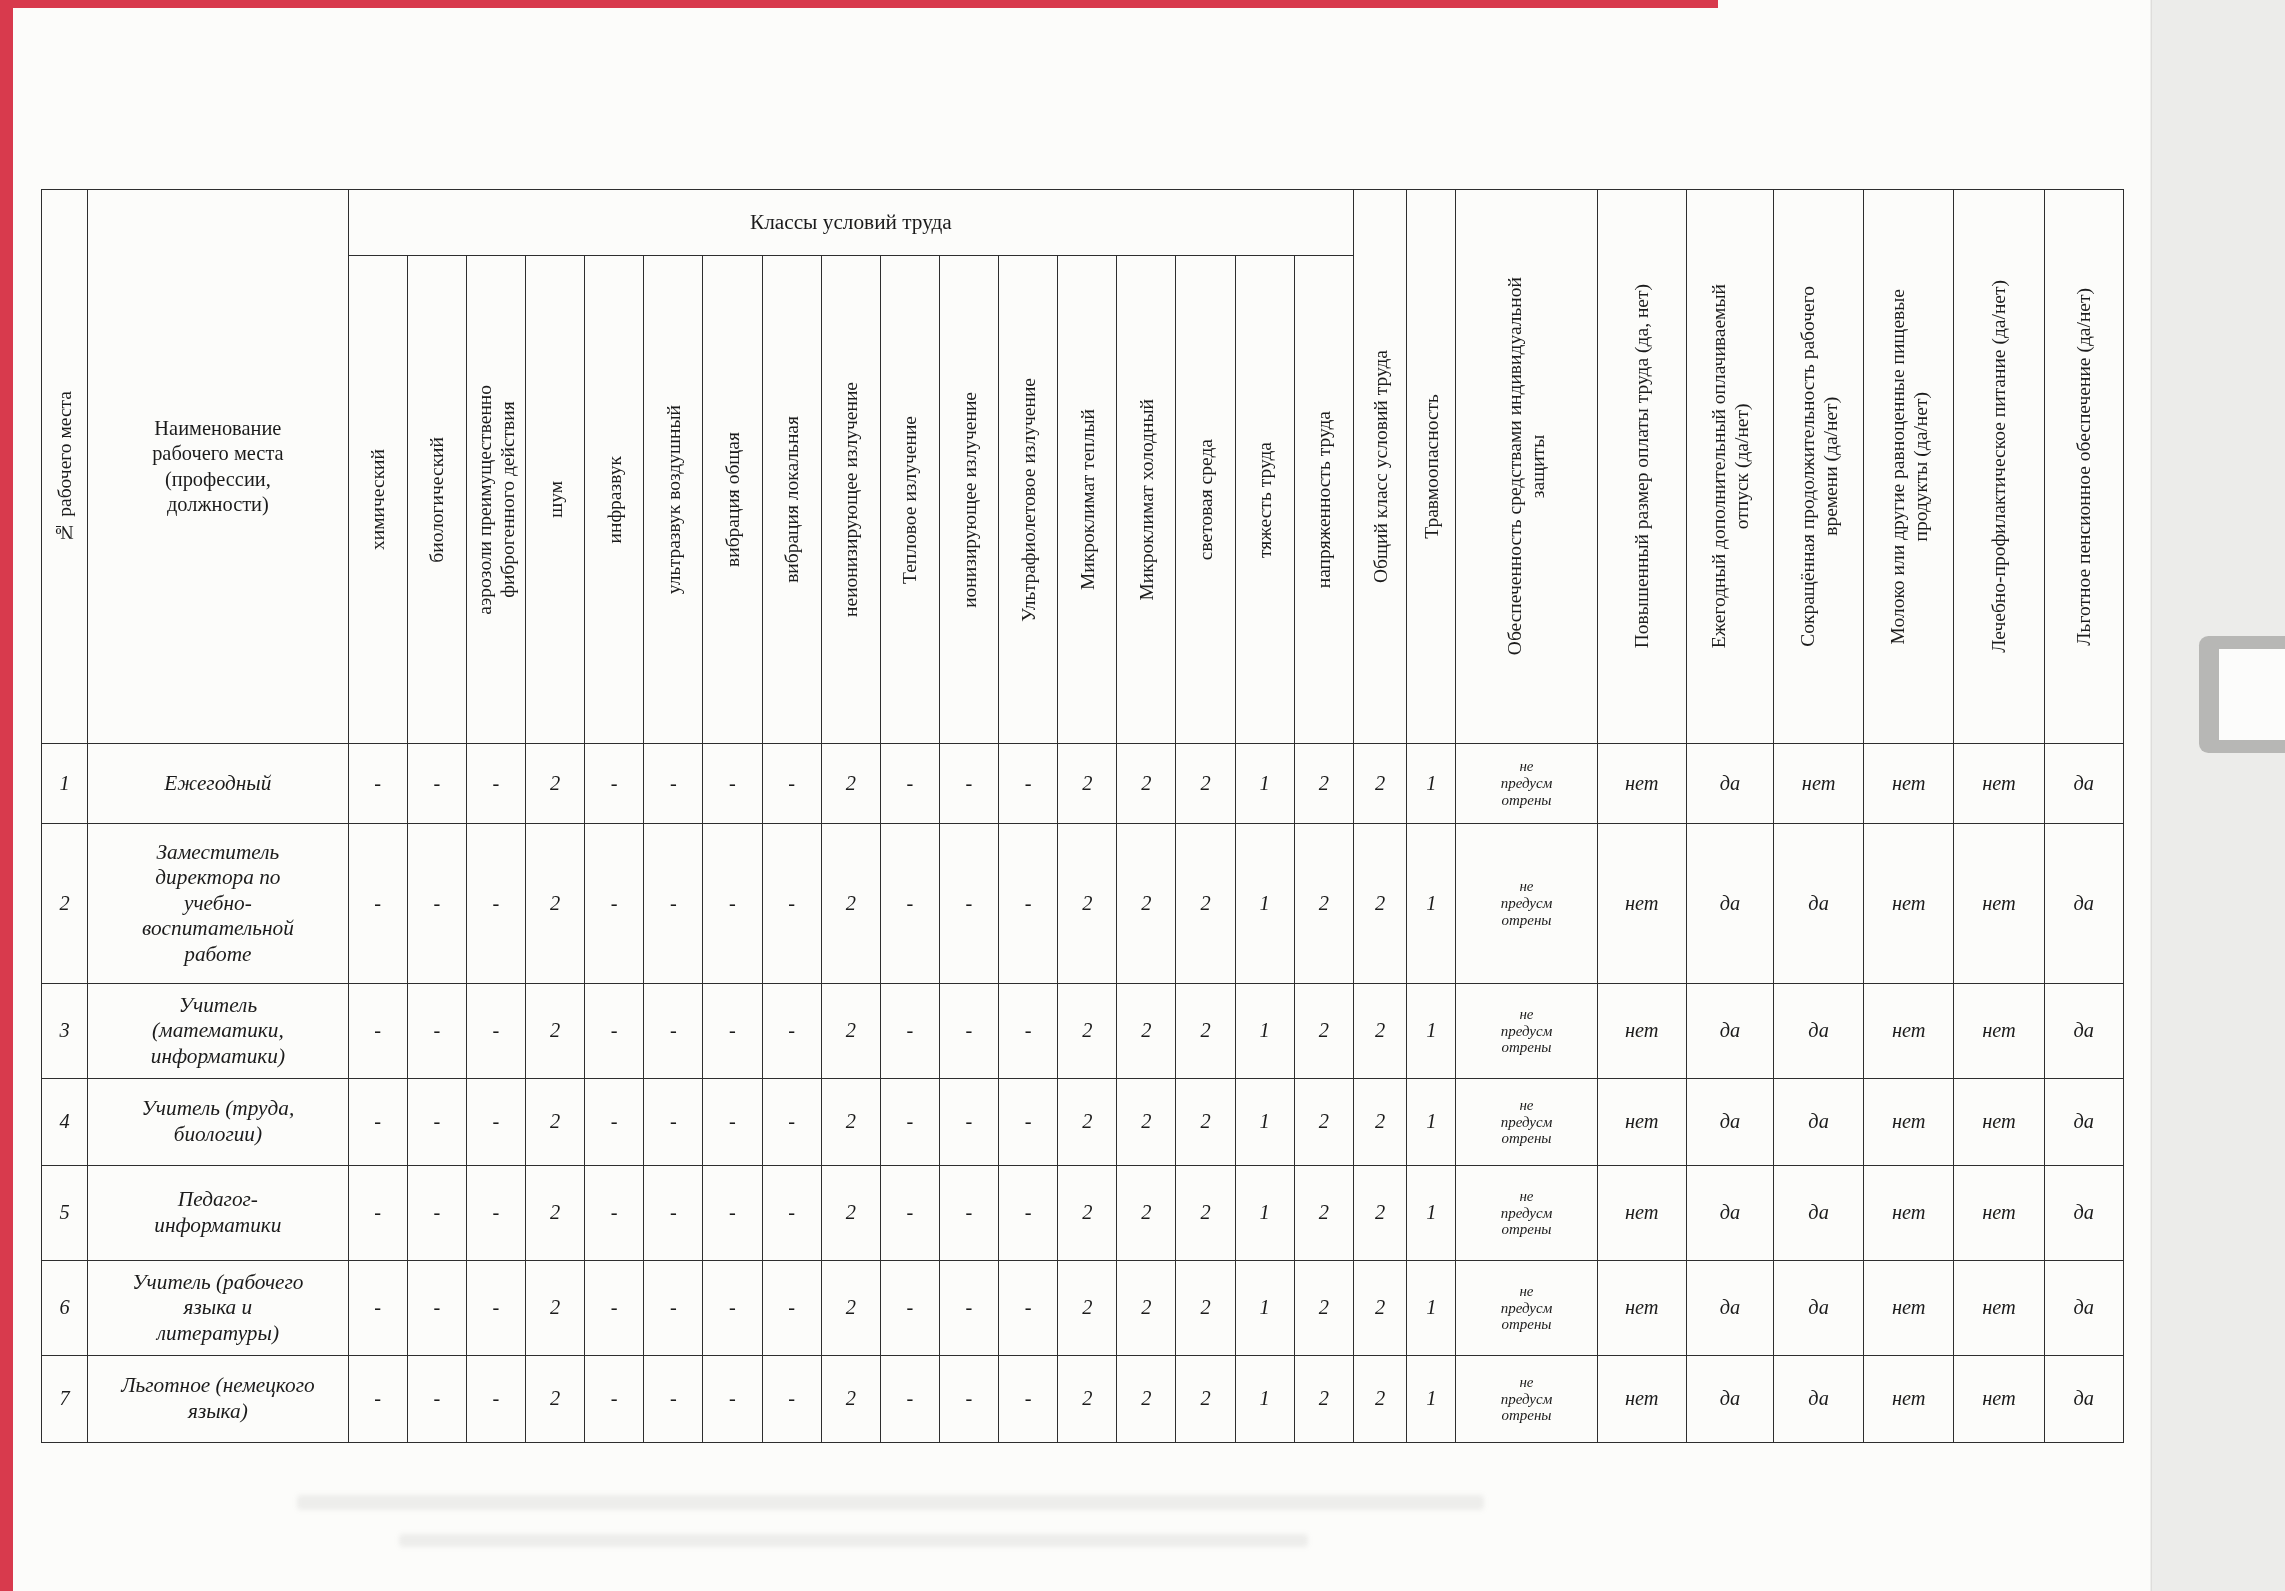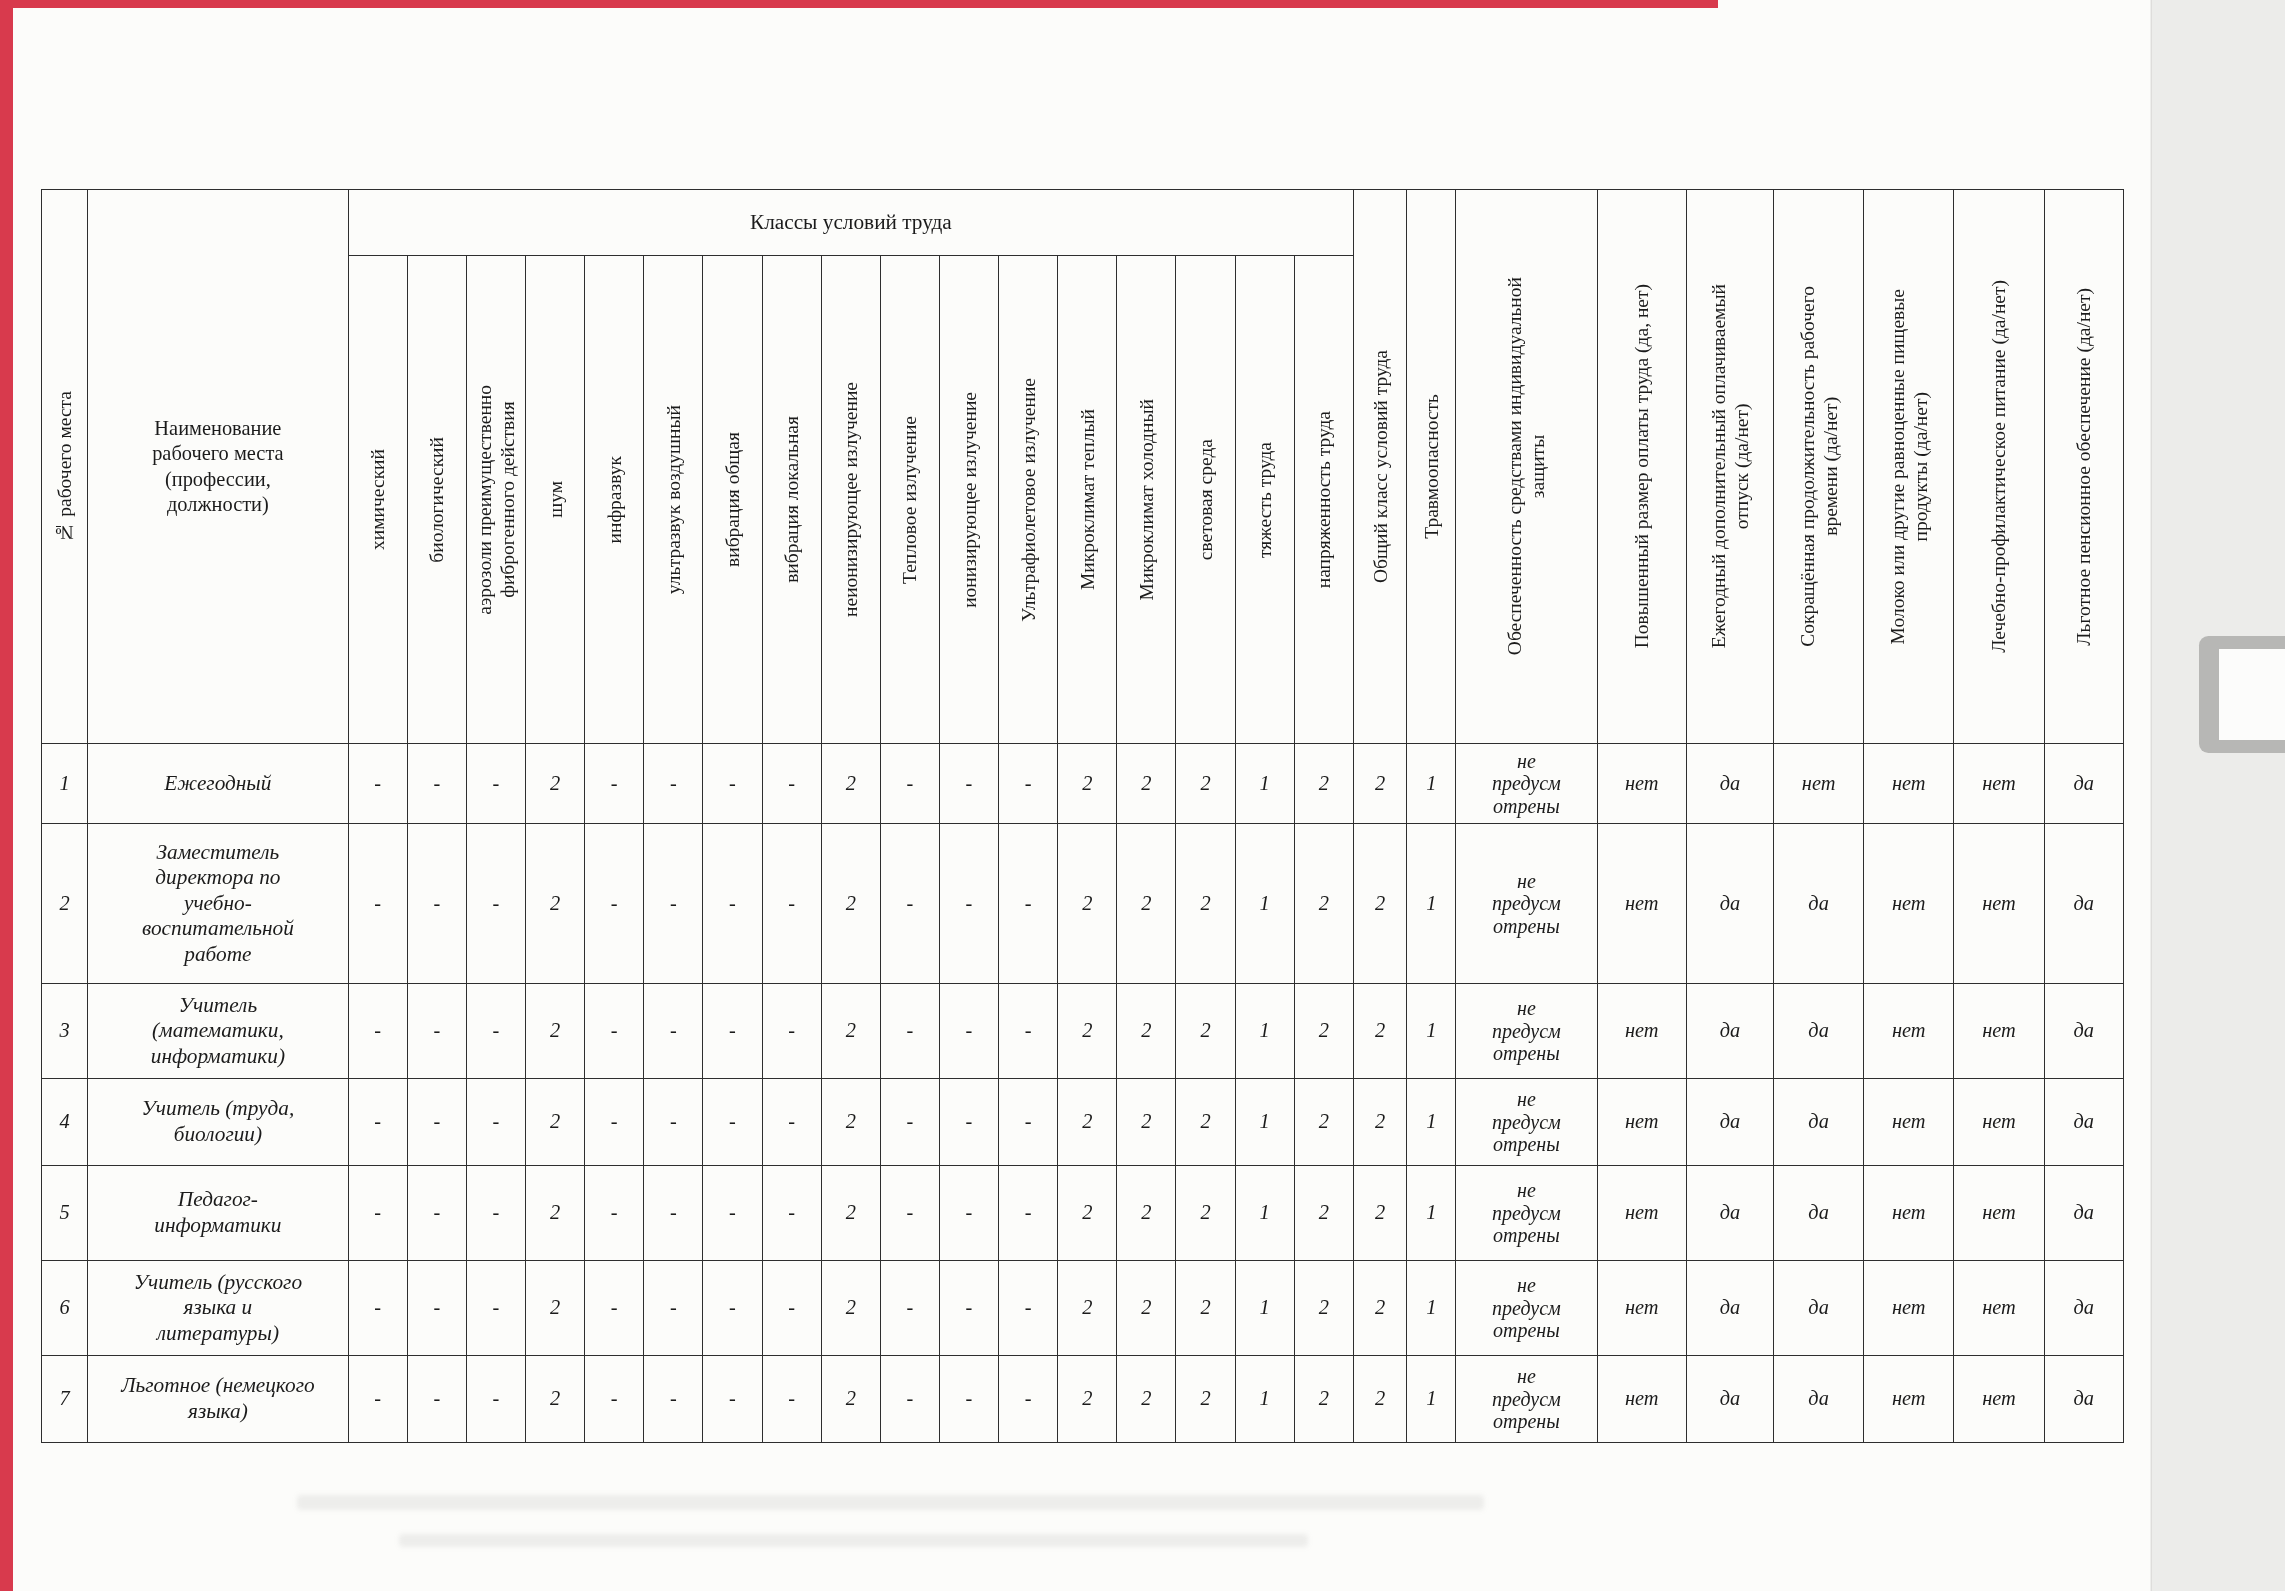--- a/index.html
+++ b/index.html
@@ -74,21 +74,21 @@
     display: block;
     margin: 0 auto;
     white-space: pre-line;
     line-height: 1.18;
     font-size: 19.5px;
   }
   .factor-th { vertical-align: bottom; padding-bottom: 11px; }
 
   .conditions td { font-style: italic; font-size: 20.4px; line-height: 1.15; }
   .conditions td.name-cell { font-size: 21.3px; white-space: pre-line; line-height: 1.2; }
-  .conditions td.ppe-cell  { font-size: 20px; white-space: pre-line; line-height: 1.12; font-style: italic; }
+  .conditions td.ppe-cell  { font-size: 15px; white-space: pre-line; line-height: 1.12; font-style: italic; }
 
   .conditions tbody tr:nth-child(1) { height: 80px; }
   .conditions tbody tr:nth-child(2) { height: 160px; }
   .conditions tbody tr:nth-child(3) { height: 95px; }
   .conditions tbody tr:nth-child(4) { height: 87px; }
   .conditions tbody tr:nth-child(5) { height: 95px; }
   .conditions tbody tr:nth-child(6) { height: 95px; }
   .conditions tbody tr:nth-child(7) { height: 87px; }
 </style>
 </head>
@@ -395,21 +395,21 @@
 отрены</td>
         <td>нет</td>
         <td>да</td>
         <td>да</td>
         <td>нет</td>
         <td>нет</td>
         <td>да</td>
       </tr>
       <tr>
         <td>6</td>
-        <td class="name-cell">Учитель (русского
+        <td class="name-cell">Учитель (рабочего
 языка и
 литературы)</td>
         <td>-</td>
         <td>-</td>
         <td>-</td>
         <td>2</td>
         <td>-</td>
         <td>-</td>
         <td>-</td>
         <td>-</td>

